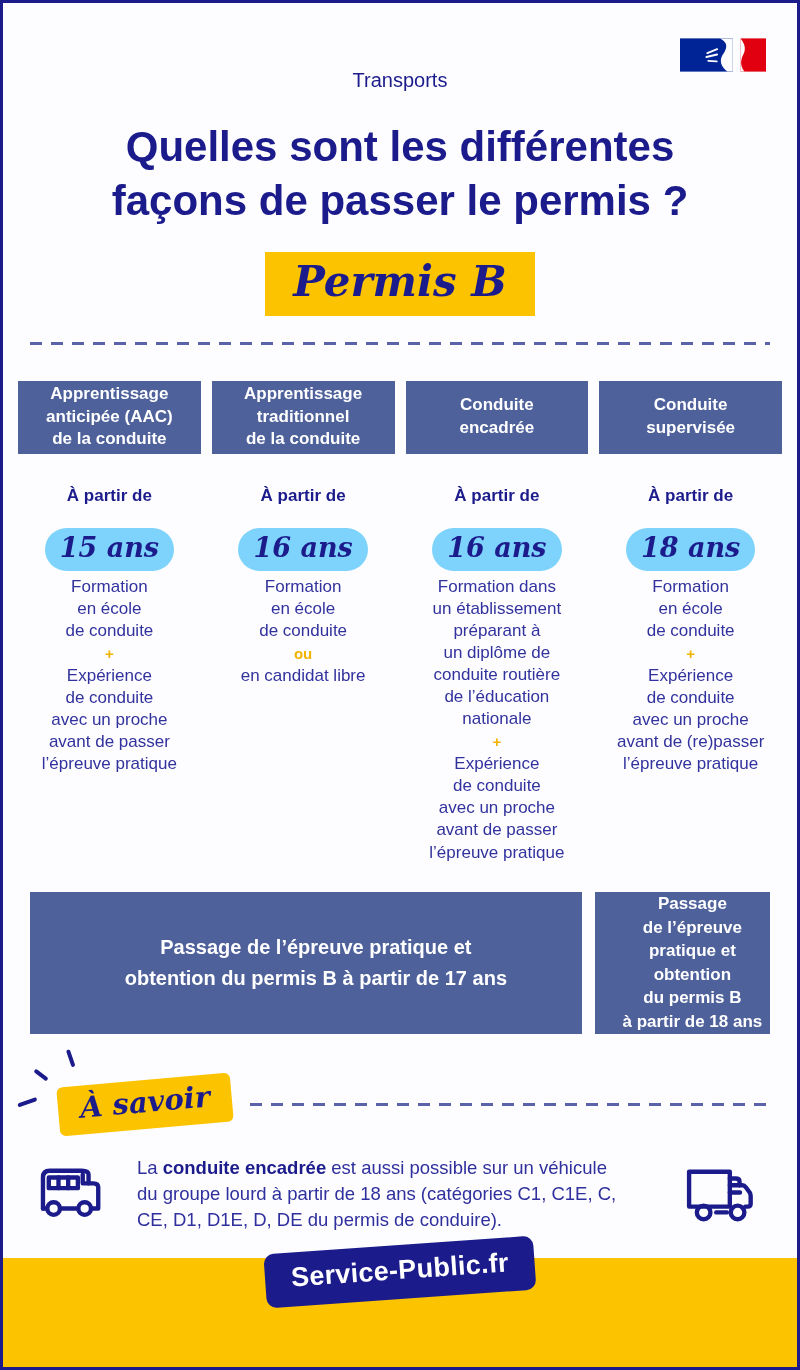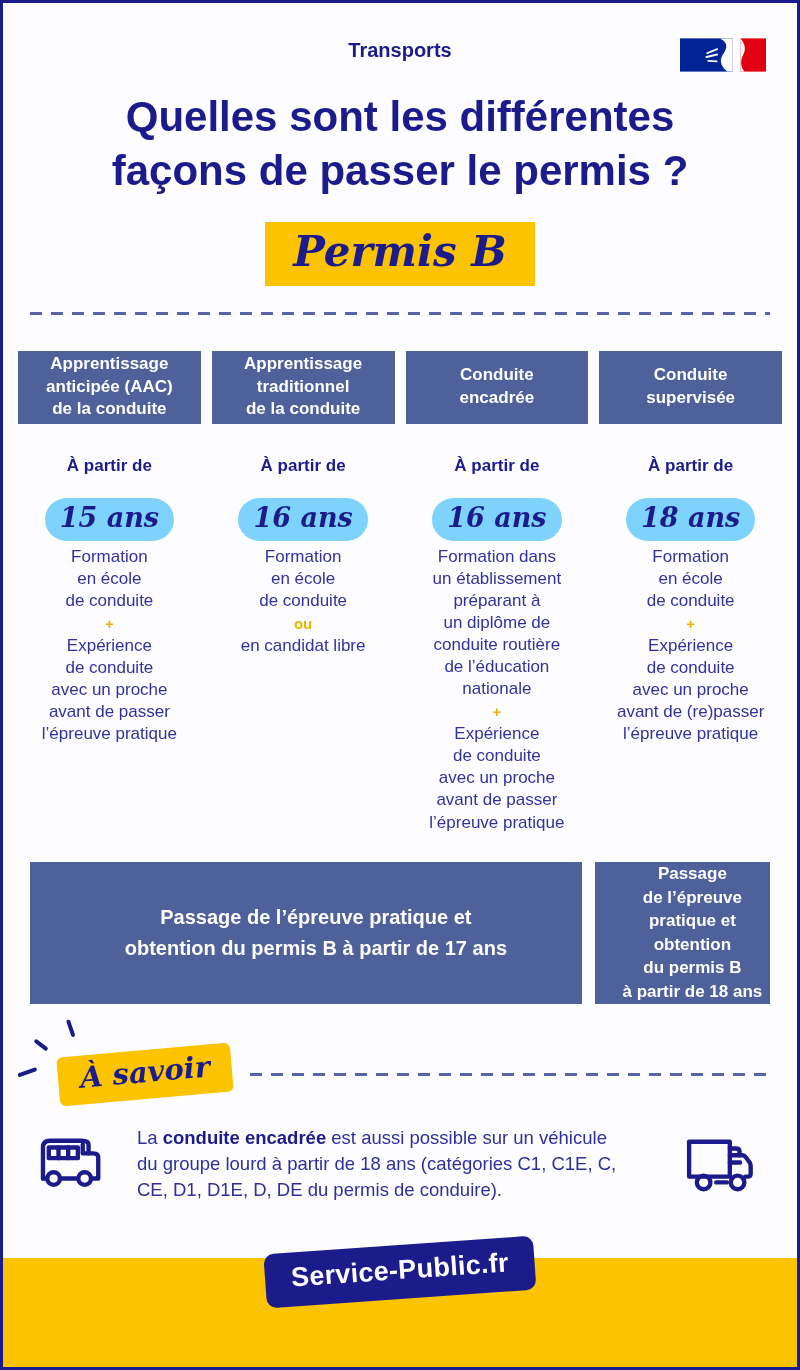--- a/index.html
+++ b/index.html
@@ -2,22 +2,22 @@
 <html><head>
 <meta charset="utf-8">
 <style>
   html,body { margin:0; padding:0; background:#ffffff; }
   .page {
     position:relative; width:800px; height:1370px; box-sizing:border-box;
     border:3px solid #1b1b8c; background:#fdfdff; overflow:hidden;
     font-family:"Liberation Sans", sans-serif; color:#1b1b8c;
   }
   .category {
-    margin-top:36px; text-align:center;
-    font-size:20px; font-weight:bold; color:#1b1b8c;
+    margin-top:66px; text-align:center;
+    font-size:20px; font-weight:normal; color:#1b1b8c;
   }
   .gov-logo { position:absolute; top:35px; right:31px; width:86px; height:34px; }
   .title {
     margin-top:28px; text-align:center; font-size:42px; font-weight:bold;
     color:#1b1b8c; line-height:1.28; white-space:pre-line;
   }
   .permis-wrap { text-align:center; margin-top:24px;text-decoration:underline; }
   .permis-badge {
     display:inline-block; background:#fbc300; color:#1b1b8c;
     font-family:"DejaVu Serif", serif; font-style:italic; font-weight:bold;

